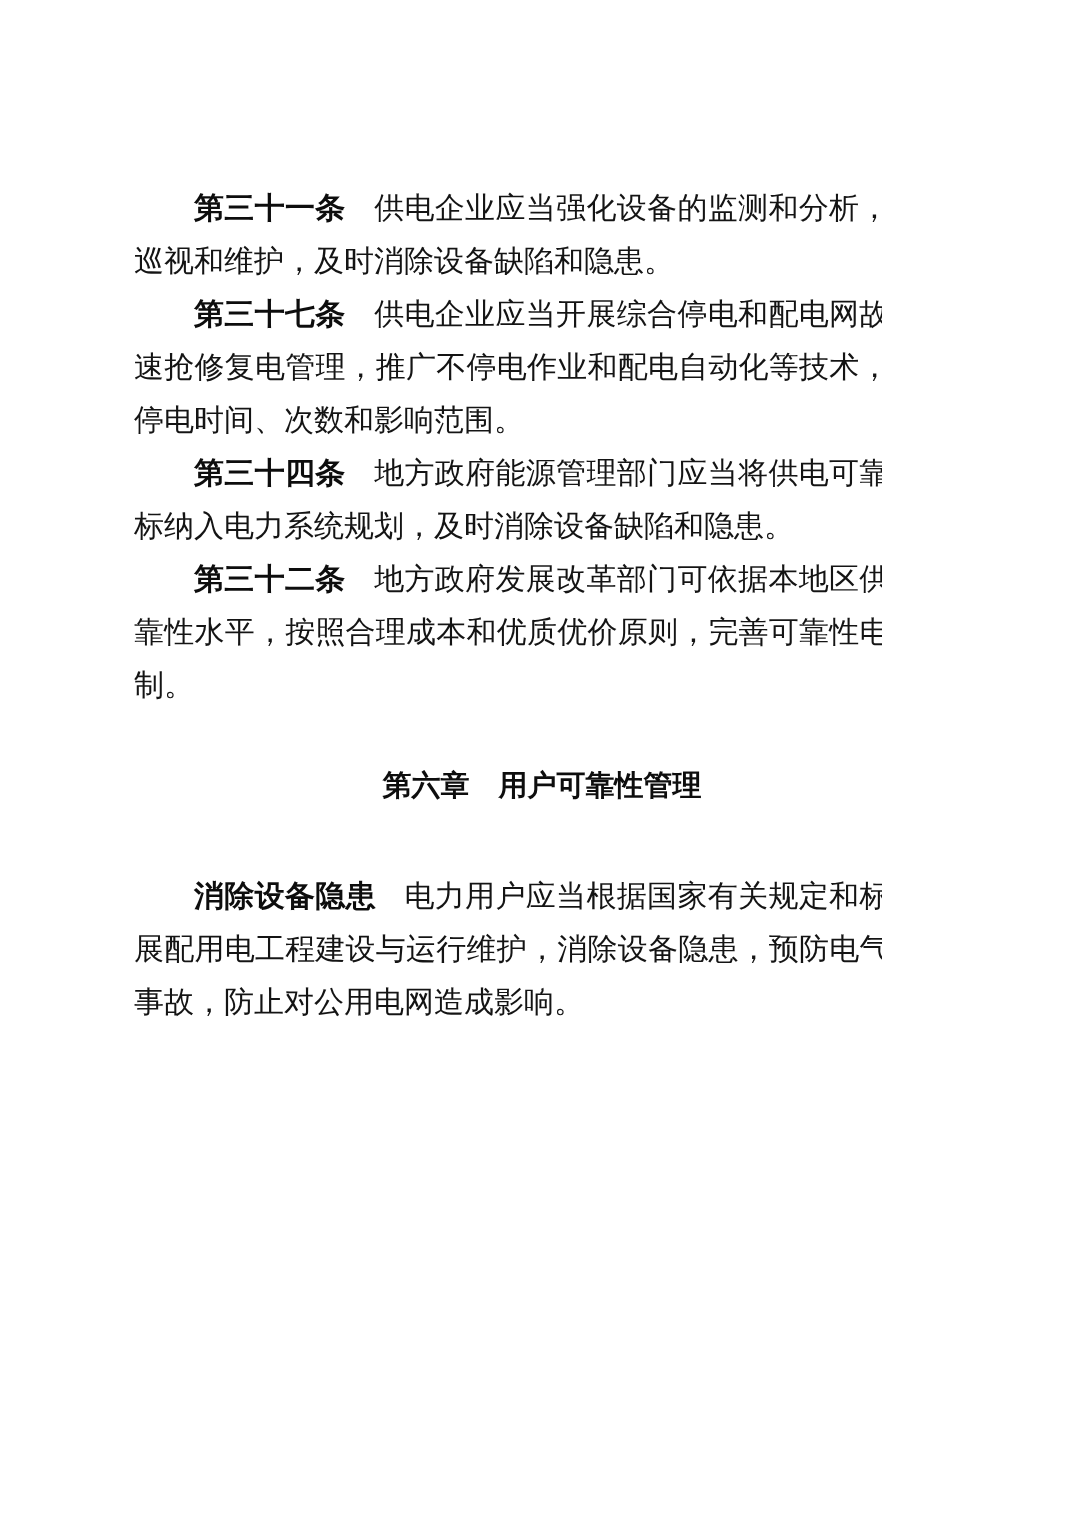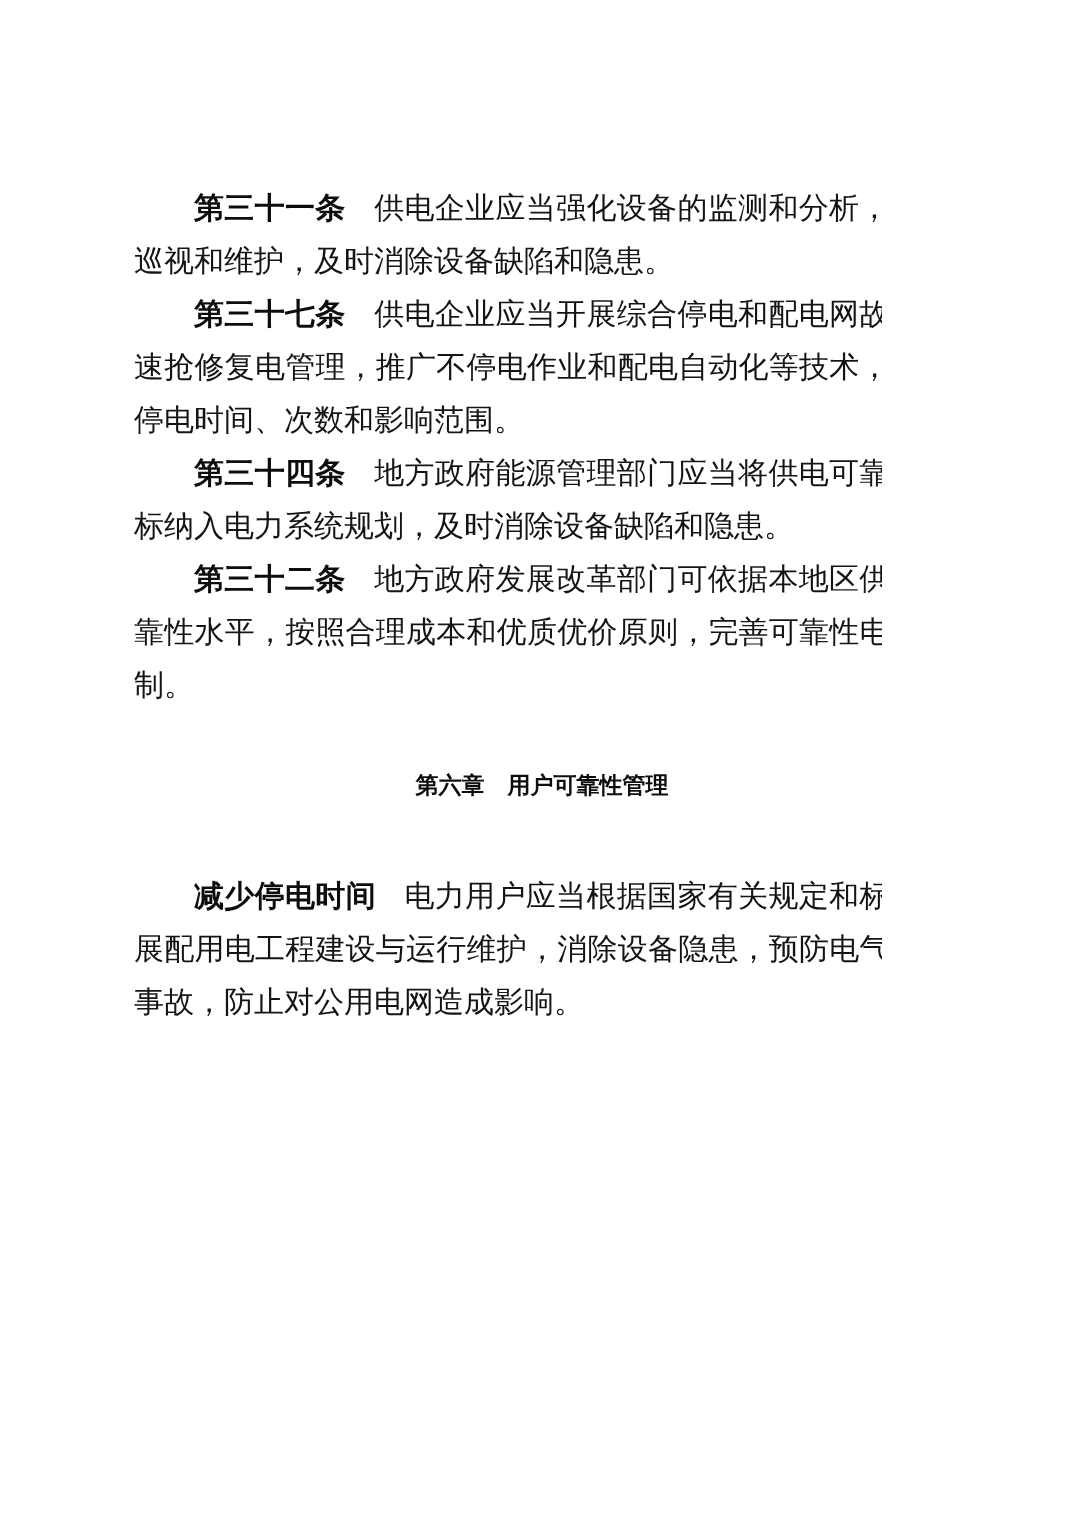--- a/index.html
+++ b/index.html
@@ -30,21 +30,21 @@
   }
   .num {
     font-family: "Liberation Sans", "DejaVu Sans", sans-serif;
     font-weight: bold;
     color: #0d0d0d;
     margin-right: 0.95em;
   }
   h2.chapter {
     font-family: "Liberation Sans", "DejaVu Sans", sans-serif;
     font-weight: bold;
-    font-size: 23px;
+    font-size: 29px;
     line-height: 53px;
     color: #0d0d0d;
     text-align: center;
     text-indent: 0;
     margin: 48px 0 57px 0;
   }
   h2.chapter .chapter-label {
     margin-right: 1em;
   }
 </style>
@@ -58,18 +58,18 @@
 
     <p class="para"><span class="num">第三十七条</span><span class="txt">供电企业应当开展综合停电和配电网故障快速抢修复电管理，推广不停电作业和配电自动化等技术，减少停电时间、次数和影响范围。</span></p>
 
     <p class="para"><span class="num">第三十四条</span><span class="txt">地方政府能源管理部门应当将供电可靠性指标纳入电力系统规划，及时消除设备缺陷和隐患。</span></p>
 
     <p class="para"><span class="num">第三十二条</span><span class="txt">地方政府发展改革部门可依据本地区供电可靠性水平，按照合理成本和优质优价原则，完善可靠性电价机制。</span></p>
 
     <h2 class="chapter"><span class="chapter-label">第六章</span><span class="chapter-title">用户可靠性管理</span></h2>
 
 
-    <p class="para"><span class="num">减少停电时间</span><span class="txt">电力用户应当根据国家有关规定和标准开展配用电工程建设与运行维护，消除设备隐患，预防电气设备事故，防止对公用电网造成影响。</span></p>
+    <p class="para"><span class="num">消除设备隐患</span><span class="txt">电力用户应当根据国家有关规定和标准开展配用电工程建设与运行维护，消除设备隐患，预防电气设备事故，防止对公用电网造成影响。</span></p>
 
 
 
   </div>
 </div>
 
 </body></html>

